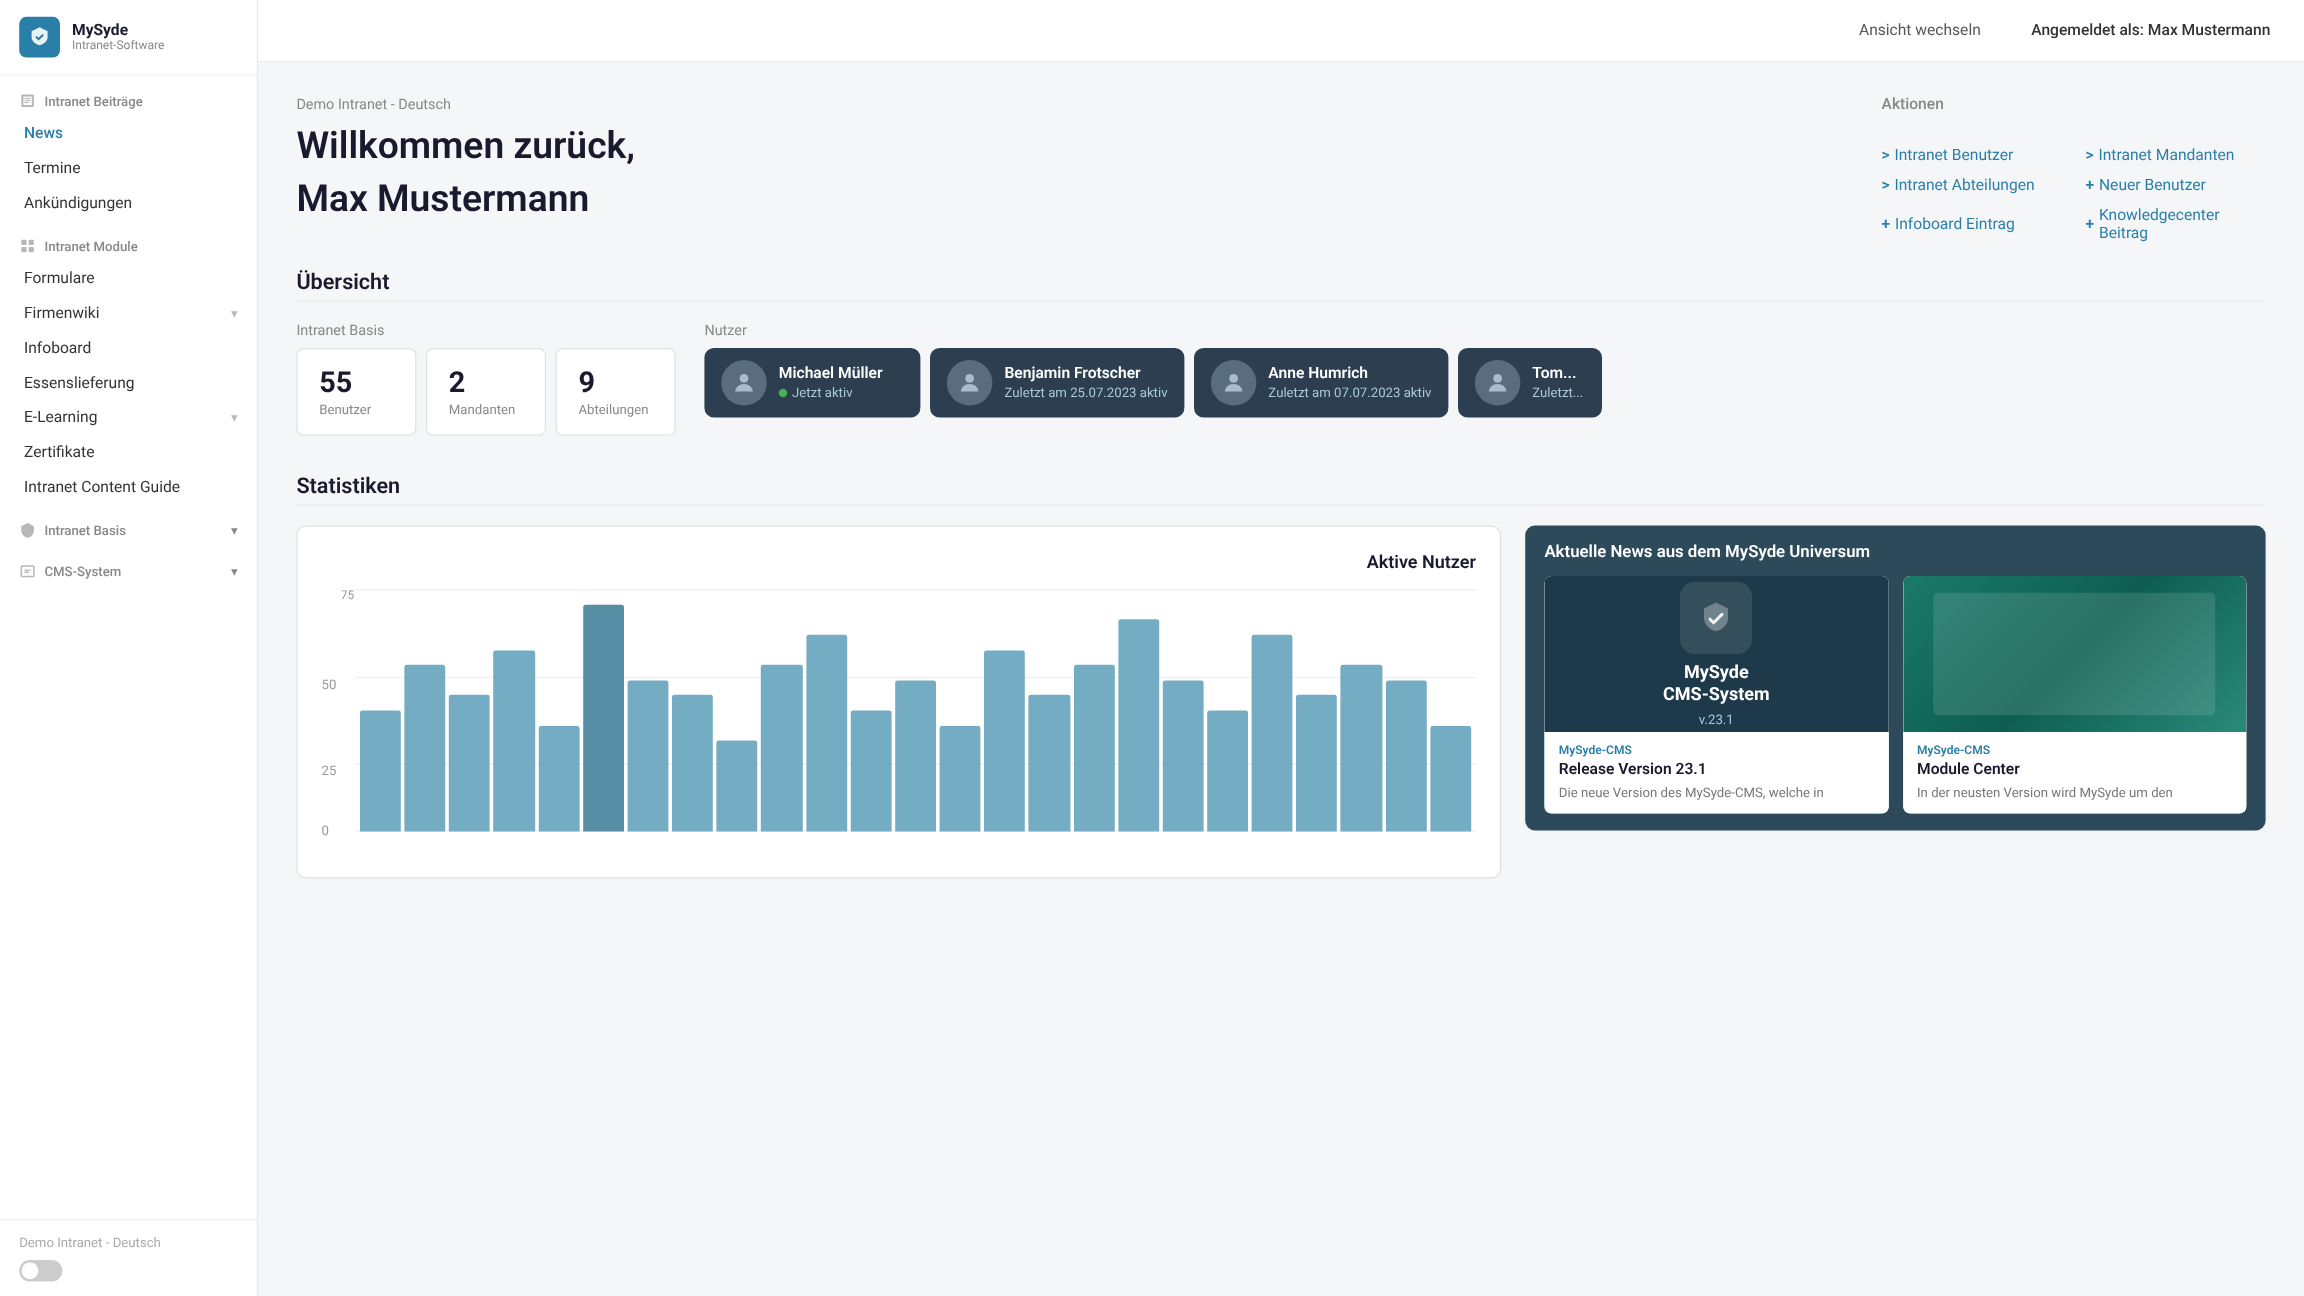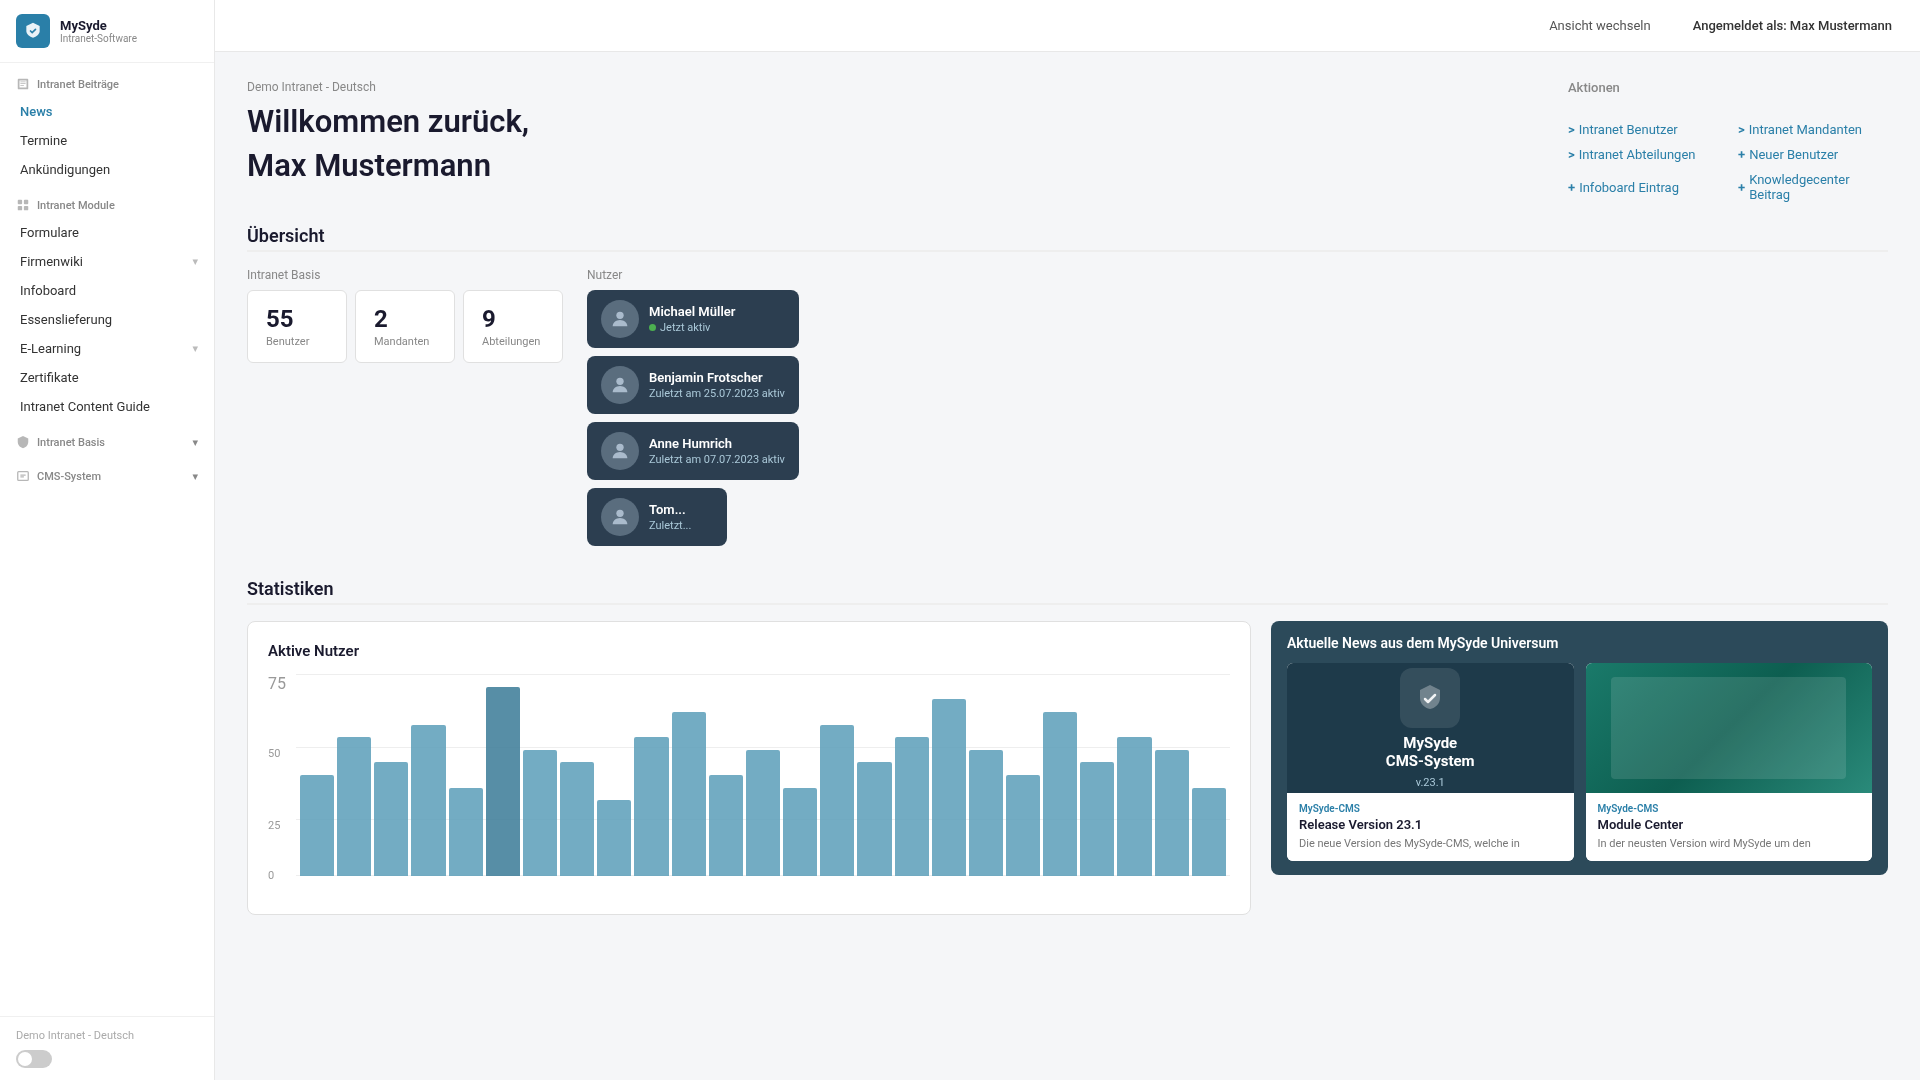--- a/index.html
+++ b/index.html
@@ -119,21 +119,21 @@
       background: #fff;
       border: 1px solid #e0e0e0;
       border-radius: 6px;
       padding: 14px 18px;
       min-width: 100px;
     }
     .basis-card .num { font-size: 24px; font-weight: 700; color: #1a1a2e; }
     .basis-card .label { font-size: 11px; color: #888; margin-top: 2px; }
 
     .nutzer-label { font-size: 12px; color: #888; margin-bottom: 8px; }
-    .nutzer-cards { display: flex; gap: 8px; flex-direction: column; }
+    .nutzer-cards { display: flex; gap: 8px; }
     .nutzer-card {
       background: #2c3e50;
       border-radius: 8px;
       padding: 10px 14px;
       display: flex; align-items: center; gap: 10px;
       color: #fff;
       min-width: 180px;
     }
     .nutzer-avatar {
       width: 38px; height: 38px;
@@ -150,20 +150,21 @@
 
     
     .statistiken-row { display: flex; gap: 20px; }
     .chart-panel {
       background: #fff;
       border: 1px solid #e0e0e0;
       border-radius: 8px;
       padding: 20px;
       flex: 1;
       min-height: 280px;
+      text-align: right;
     }
     .chart-title { font-size: 15px; font-weight: 600; color: #1a1a2e; margin-bottom: 14px; }
 
     
     .news-panel {
       width: 617px;
       flex-shrink: 0;
     }
     .news-box {
       background: #2c4a5a;
@@ -437,21 +438,21 @@
       </div>
     </div>
 
     <div class="section-title">Statistiken</div>
     <div class="statistiken-row">
 
       <div class="chart-panel">
         <div class="chart-title">Aktive Nutzer</div>
         <div style="position:relative; height:220px;">
 
-          <span style="position:absolute; left:0; top:0; font-size:16px; color:#999;">75</span>
+          <span style="position:absolute; left:16px; top:0; font-size:10px; color:#999;">75</span>
           <span style="position:absolute; left:0; top:33%; font-size:11px; color:#999;">50</span>
           <span style="position:absolute; left:0; top:66%; font-size:11px; color:#999;">25</span>
           <span style="position:absolute; left:0; bottom:12px; font-size:11px; color:#999;">0</span>
 
           <div style="position:absolute; left:28px; right:0; top:0; border-top:1px solid #eee;"></div>
           <div style="position:absolute; left:28px; right:0; top:33%; border-top:1px solid #eee;"></div>
           <div style="position:absolute; left:28px; right:0; top:66%; border-top:1px solid #eee;"></div>
           <div style="position:absolute; left:28px; right:0; bottom:18px; border-top:1px solid #eee;"></div>
 
           <div id="bar-chart" style="position:absolute; left:28px; right:0; top:0; bottom:18px; display:flex; align-items:flex-end; gap:3px; padding:0 4px;">

